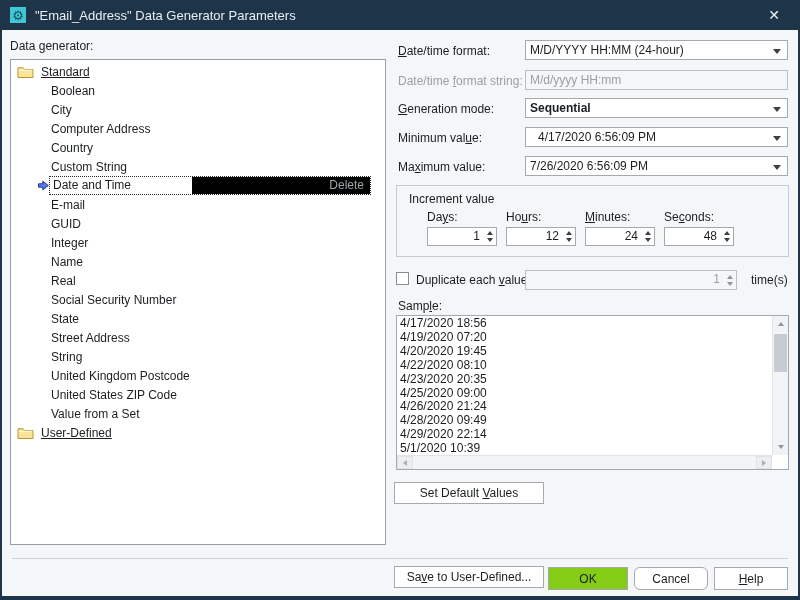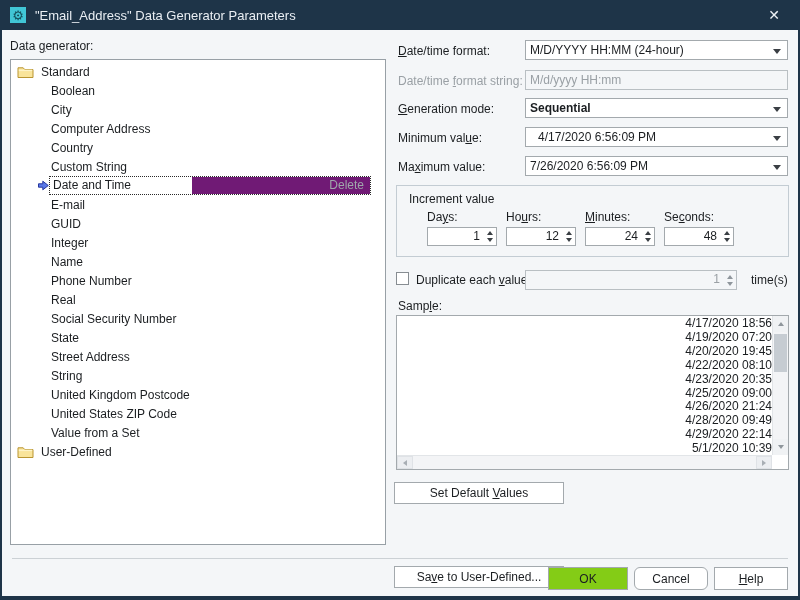--- a/index.html
+++ b/index.html
@@ -18,28 +18,28 @@
                font-size:14px; line-height:16px; text-align:center; }
   
   .dlg-body { position:absolute; top:30px; left:2px; right:2px; bottom:4px; background:#f4f6f8; }
   .lbl { position:absolute; white-space:nowrap; }
   .lbl.dis { color:#9aa0a5; }
   
   .tree { position:absolute; left:8px; top:29px; width:376px; height:486px;
           background:#fff; border:1px solid #98a0a6; padding-top:2px; overflow:hidden; }
   .trow { height:19px; position:relative; display:flex; align-items:center; white-space:nowrap; }
   .trow.root { padding-left:6px; }
-  .trow.root .tlabel { margin-left:7px; }
+  .trow.root .tlabel { margin-left:7px;text-decoration:underline; }
   .trow.child { padding-left:40px; }
   .ticon { flex:0 0 auto; }
   .sel-arrow { position:absolute; left:27px; top:4px; }
   .sel-box { position:absolute; left:38px; right:14px; top:0; bottom:0;
              border:1px dotted #2a2a2a; display:flex; align-items:stretch; }
   .sel-label { width:142px; background:#fff; padding-left:3px; line-height:17px; }
-  .sel-del { flex:1; background:#701a75; color:#9fa6ab; text-align:right; padding-right:6px; line-height:17px; }
+  .sel-del { flex:1; background:#000000; color:#9fa6ab; text-align:right; padding-right:6px; line-height:17px; }
   
   .combo, .tbox { position:absolute; left:523px; width:263px; height:20px; background:#fff;
           border:1px solid #a3a9ad; display:flex; align-items:center; padding:0 18px 0 4px; white-space:nowrap; overflow:hidden; }
   .caret { position:absolute; right:6px; top:8px; width:0; height:0;
            border-left:4px solid transparent; border-right:4px solid transparent; border-top:5px solid #3a3f44; }
   .tbox.dis { background:#f4f6f8; border-color:#b9bfc3; color:#9aa0a5; }
   
   .groupbox { position:absolute; left:394px; top:155px; width:393px; height:72px; border:1px solid #c3ccd3; }
   .gtitle { position:absolute; left:12px; top:6px; }
   .gcol { position:absolute; top:24px;margin-left:24px; }
@@ -49,38 +49,38 @@
   .spin-btns { width:13px; display:flex; flex-direction:column; align-items:center; justify-content:center; gap:3px; }
   .tri-up { width:0; height:0; border-left:3.5px solid transparent; border-right:3.5px solid transparent; border-bottom:4px solid #3a3f44; }
   .tri-dn { width:0; height:0; border-left:3.5px solid transparent; border-right:3.5px solid transparent; border-top:4px solid #3a3f44; }
   .spin.dis { background:#f4f6f8; border-color:#b9bfc3; }
   .spin.dis .spin-val { color:#9aa0a5; }
   .spin.dis .tri-up { border-bottom-color:#8f969c; }
   .spin.dis .tri-dn { border-top-color:#8f969c; }
   
   .checkbox { position:absolute; left:394px; top:242px; width:13px; height:13px; background:#fff; border:1px solid #878d92; }
   
-  .samplelist { position:absolute; left:394px; top:285px; width:393px; height:155px; background:#fff; border:1px solid #a3a9ad;text-align:right; }
+  .samplelist { position:absolute; left:394px; top:285px; width:393px; height:155px; background:#fff; border:1px solid #a3a9ad; }
   .srows { position:absolute; left:0; top:0; right:16px; bottom:14px; overflow:hidden; padding:1px 0 0 3px; }
   .srow { line-height:13.9px; white-space:nowrap; }
   .vscroll { position:absolute; right:0; top:0; bottom:14px; width:16px; background:#f3f4f6; border-left:1px solid #e2e5e8; }
   .vs-up, .vs-dn { position:absolute; left:0; right:0; height:16px; display:flex; align-items:center; justify-content:center; background:#f0f2f4; }
   .vs-up { top:0; } .vs-dn { bottom:0; }
   .vthumb { position:absolute; left:1px; right:1px; top:18px; height:38px; background:#c6ccd2; }
   .hscroll { position:absolute; left:0; right:16px; bottom:0; height:14px; background:#f3f4f6; border-top:1px solid #e2e5e8; }
   .hs-l, .hs-r { position:absolute; top:0; bottom:0; width:16px; display:flex; align-items:center; justify-content:center; background:#eceef1; border:1px solid #dfe2e6; }
   .hs-l { left:0; } .hs-r { right:0; }
   .sc-tri-up { width:0; height:0; border-left:3.5px solid transparent; border-right:3.5px solid transparent; border-bottom:4px solid #8f969c; }
   .sc-tri-dn { width:0; height:0; border-left:3.5px solid transparent; border-right:3.5px solid transparent; border-top:4px solid #8f969c; }
   .sc-tri-l { width:0; height:0; border-top:3.5px solid transparent; border-bottom:3.5px solid transparent; border-right:4px solid #a8aeb4; }
   .sc-tri-r { width:0; height:0; border-top:3.5px solid transparent; border-bottom:3.5px solid transparent; border-left:4px solid #a8aeb4; }
   
   .btn { position:absolute; height:22px; background:#fff; border:1px solid #a3a9ad;
          display:flex; align-items:center; justify-content:center; white-space:nowrap; }
-  .btn.wide { left:392px; width:170px; }
+  .btn.wide { left:392px; width:150px; }
   .btn-setdef { top:452px; }
   .btn-saveud { top:492px;margin-top:44px; }
   .separator { position:absolute; left:10px; top:528px; width:776px; height:1px; background:#ccd1d5; }
   .btn-ok { left:546px; top:537px; width:80px; height:23px; background:#84cc16; }
   .btn-cancel { left:632px; top:537px; width:74px; height:23px;border-radius:6px; }
   .btn-help { left:712px; top:537px; width:74px; height:23px; }
   u { text-decoration:underline; }
 </style>
 </head>
 <body>
@@ -131,23 +131,20 @@
           <span class="tlabel">E-mail</span>
         </div>
         <div class="trow child">
           <span class="tlabel">GUID</span>
         </div>
         <div class="trow child">
           <span class="tlabel">Integer</span>
         </div>
         <div class="trow child">
           <span class="tlabel">Name</span>
-        </div>
-        <div class="trow child">
-          <span class="tlabel">Phone Number</span>
         </div>
         <div class="trow child">
           <span class="tlabel">Real</span>
         </div>
         <div class="trow child">
           <span class="tlabel">Social Security Number</span>
         </div>
         <div class="trow child">
           <span class="tlabel">State</span>
         </div>

